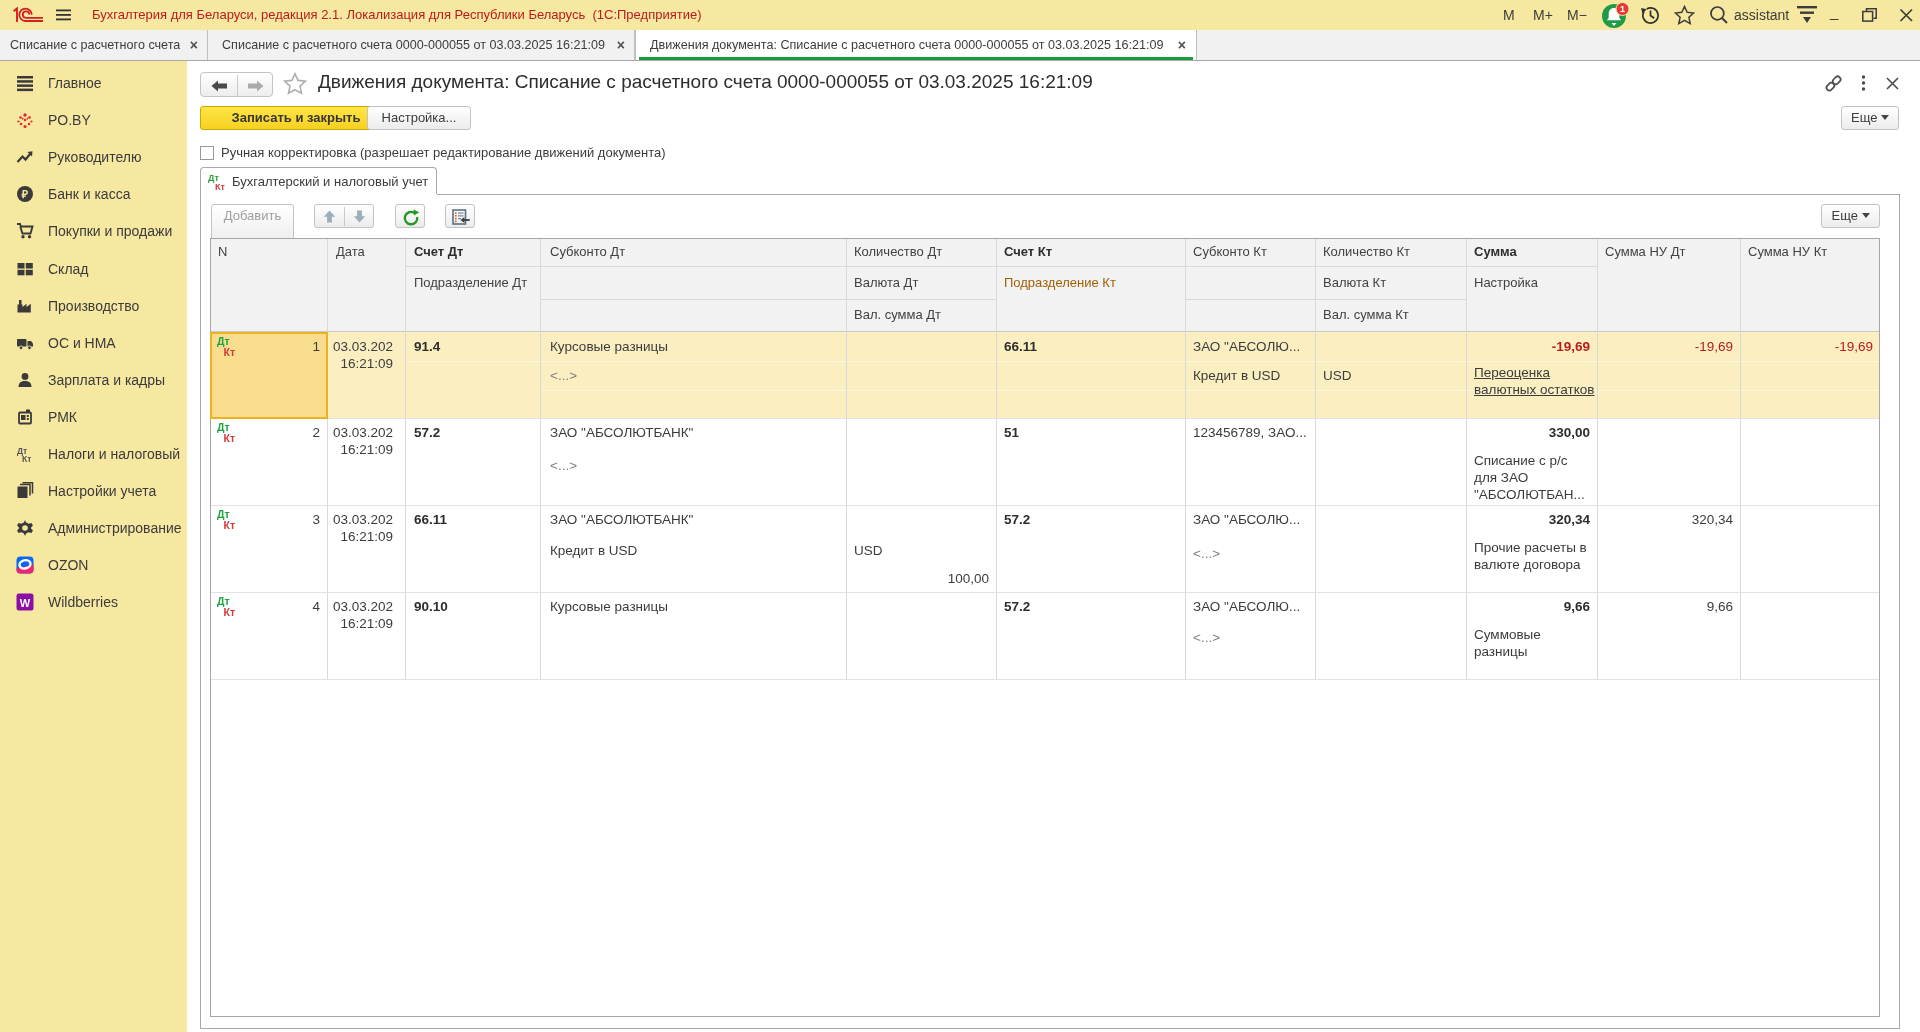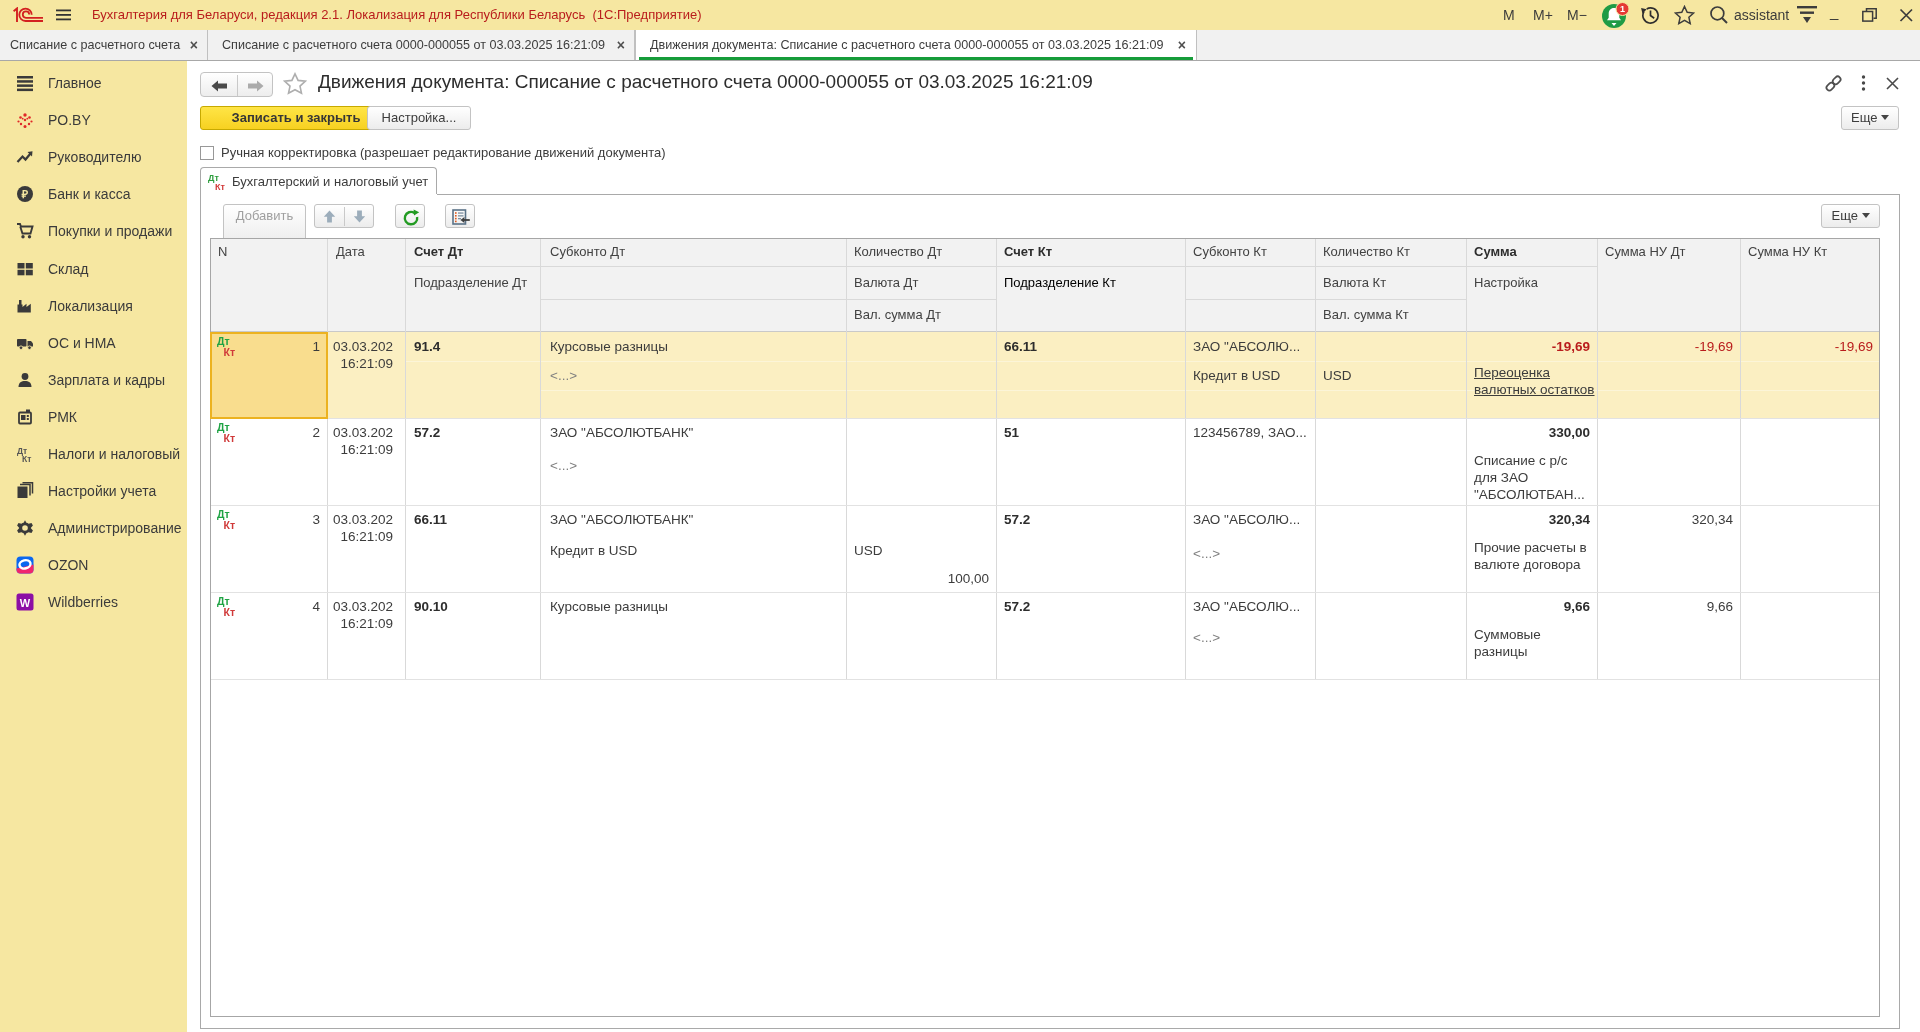--- a/index.html
+++ b/index.html
@@ -155,21 +155,21 @@
         <rect x="9.8" y="3" width="7" height="5.5" fill="#3a3a3a"></rect>
         <rect x="1.5" y="9.8" width="7" height="5.5" fill="#3a3a3a"></rect>
         <rect x="9.8" y="9.8" width="7" height="5.5" fill="#3a3a3a"></rect>
       </svg>
       <span class="tx">Склад</span>
     </div>
   <div class="sbitem" style="top:226.1px;">
       <svg class="ic" viewBox="0 0 18 18">
         <path d="M1.5 15.5 L1.5 7.5 L3 7.5 L3 3 L5.5 3 L5.5 7.5 L6.5 7.5 L6.5 10 L10.5 6.8 L10.5 10 L14.8 6.8 L14.8 15.5 Z" fill="#3a3a3a"></path>
       </svg>
-      <span class="tx">Локализация</span>
+      <span class="tx">Производство</span>
     </div>
   <div class="sbitem" style="top:263.2px;">
       <svg class="ic" viewBox="0 0 18 18">
         <rect x="1" y="5" width="9.5" height="7.5" rx="0.8" fill="#3a3a3a"></rect>
         <path d="M11.5 7 L15 7 L17 9.5 L17 12.5 L11.5 12.5 Z" fill="#3a3a3a"></path>
         <circle cx="5" cy="13.7" r="1.8" fill="#3a3a3a" stroke="#f6e7a1" stroke-width="0.8"></circle>
         <circle cx="13.5" cy="13.7" r="1.8" fill="#3a3a3a" stroke="#f6e7a1" stroke-width="0.8"></circle>
       </svg>
       <span class="tx">ОС и НМА</span>
     </div>
@@ -270,21 +270,21 @@
     <svg class="abs" style="left:7px; top:4px;" width="22" height="20" viewBox="0 0 22 20">
         <text x="0" y="9" font-size="9" font-weight="bold" fill="#2e9e3e" font-family="Liberation Sans">Дт</text>
         <text x="7" y="18" font-size="9" font-weight="bold" fill="#d23b3b" font-family="Liberation Sans">Кт</text>
       </svg>
     <div class="t" style="left:31px; top:6px;">Бухгалтерский и налоговый учет</div>
   </div>
 
   <div class="abs" style="left:13px; top:133px; width:1700px; height:835px; background:#fff; border:1px solid #a9a9a9;"></div>
   <div class="abs" style="left:14px; top:133px; width:236px; height:1px; background:#fff;"></div>
 
-  <div class="btn" style="left:24px; top:143px; width:83px; height:40px; line-height:22px; color:#9f9f9f;margin-left:12px;">Добавить</div>
+  <div class="btn" style="left:24px; top:143px; width:83px; height:40px; line-height:22px; color:#9f9f9f;">Добавить</div>
   <div class="abs" style="left:127px; top:143px; width:60px; height:24px; background:linear-gradient(#ffffff,#ececec); border:1px solid #c3c3c3; border-radius:3px;">
     <svg class="abs" style="left:8px; top:5px;" width="13" height="13" viewBox="0 0 13 13">
         <path d="M6.5 0.5 L12.2 6.8 L8.9 6.8 L8.9 12.5 L4.1 12.5 L4.1 6.8 L0.8 6.8 Z" fill="#9cadbb"></path>
       </svg>
     <div class="abs" style="left:29px; top:2px; width:1px; height:19px; background:#c9c9c9;"></div>
     <svg class="abs" style="left:38px; top:5px;" width="13" height="13" viewBox="0 0 13 13">
         <path d="M6.5 12.5 L12.2 6.2 L8.9 6.2 L8.9 0.5 L4.1 0.5 L4.1 6.2 L0.8 6.2 Z" fill="#9cadbb"></path>
       </svg>
   </div>
   <div class="abs" style="left:208px; top:143px; width:30px; height:24px; background:linear-gradient(#ffffff,#ececec); border:1px solid #c3c3c3; border-radius:3px;">
@@ -351,21 +351,21 @@
     <div class="t" style="left:363px; top:183px; color:#424242;">Субконто Дт</div>
     <div class="t" style="left:667px; top:183px; color:#424242;">Количество Дт</div>
     <div class="t b" style="left:817px; top:183px;">Счет Кт</div>
     <div class="t" style="left:1006px; top:183px; color:#424242;">Субконто Кт</div>
     <div class="t" style="left:1136px; top:183px; color:#424242;">Количество Кт</div>
     <div class="t b" style="left:1287px; top:183px;">Сумма</div>
     <div class="t" style="left:1418px; top:183px; color:#424242;">Сумма НУ Дт</div>
     <div class="t" style="left:1561px; top:183px; color:#424242;">Сумма НУ Кт</div>
     <div class="t" style="left:227px; top:214px; color:#424242;">Подразделение Дт</div>
     <div class="t" style="left:667px; top:214px; color:#424242;">Валюта Дт</div>
-    <div class="t" style="left:817px; top:214px; color:#000000;">Подразделение Кт</div>
+    <div class="t" style="left:817px; top:214px; color:#a16207;">Подразделение Кт</div>
     <div class="t" style="left:1136px; top:214px; color:#424242;">Валюта Кт</div>
     <div class="t" style="left:1287px; top:214px; color:#424242;">Настройка</div>
     <div class="t" style="left:667px; top:246px; color:#424242;">Вал. сумма Дт</div>
     <div class="t" style="left:1136px; top:246px; color:#424242;">Вал. сумма Кт</div>
 
     <svg class="abs" style="left:30px; top:274px;" width="24" height="23" viewBox="0 0 24 23">
         <text x="0" y="10" font-size="10.5" font-weight="bold" fill="#1fa344" font-family="Liberation Sans">Дт</text>
         <text x="6.5" y="21" font-size="10.5" font-weight="bold" fill="#d03a3a" font-family="Liberation Sans">Кт</text>
       </svg>
     <div class="t r d" style="left:60px; top:277px; width:73px;">1</div>

